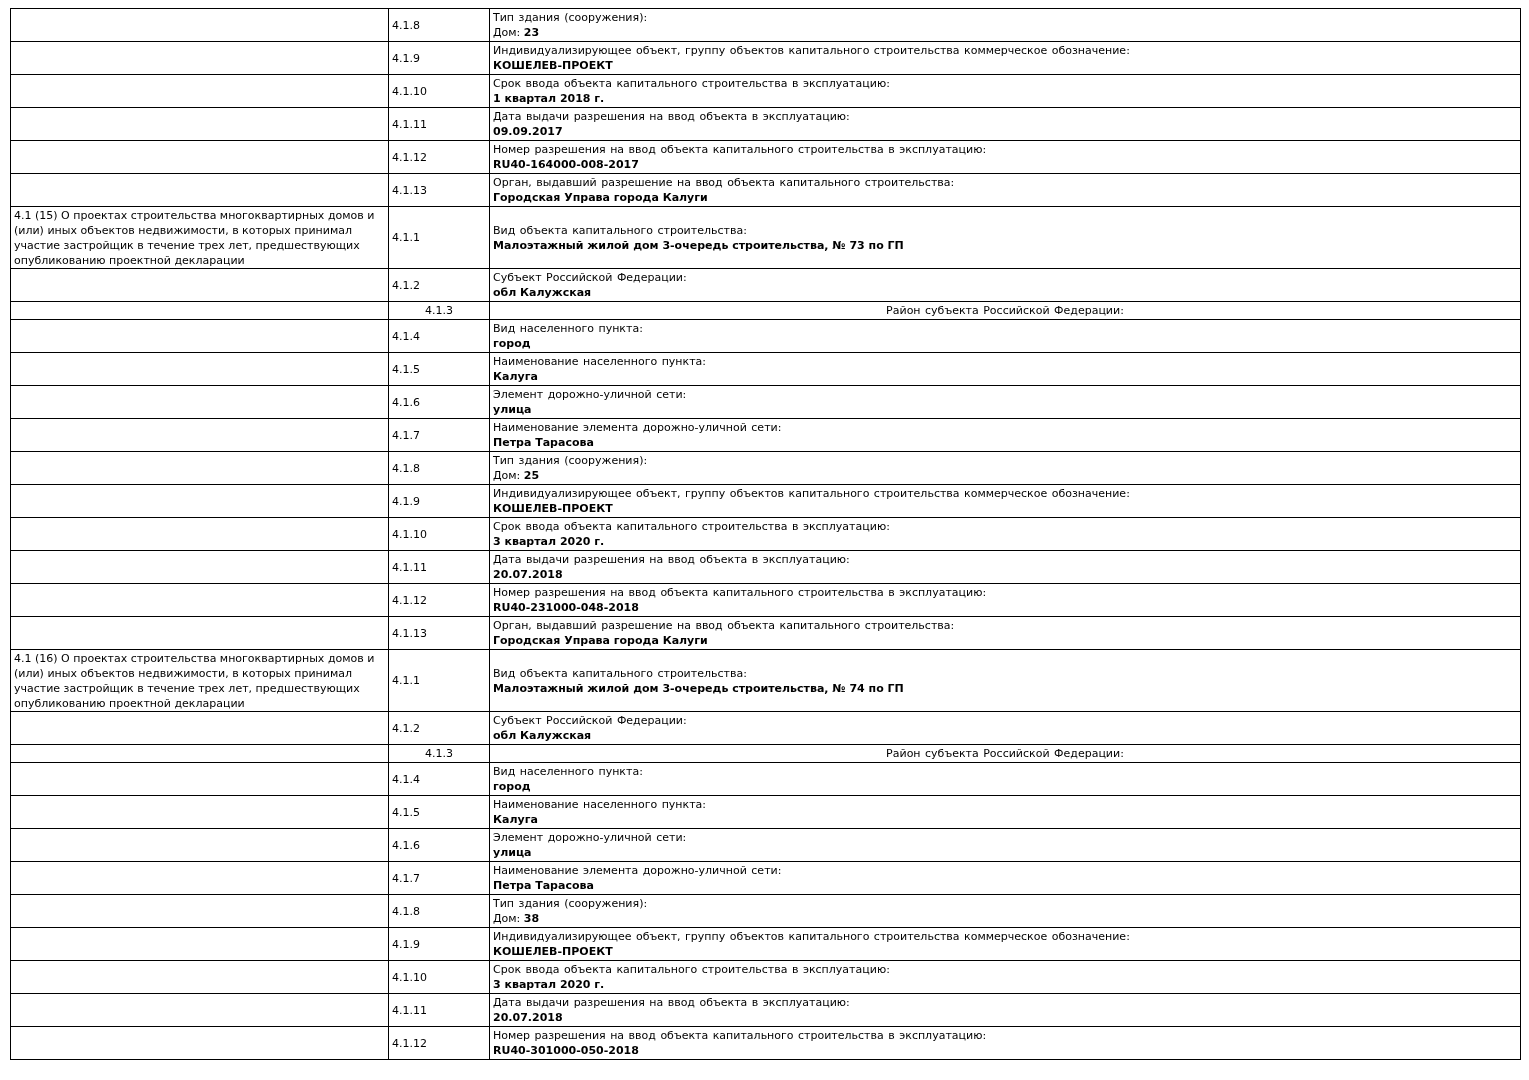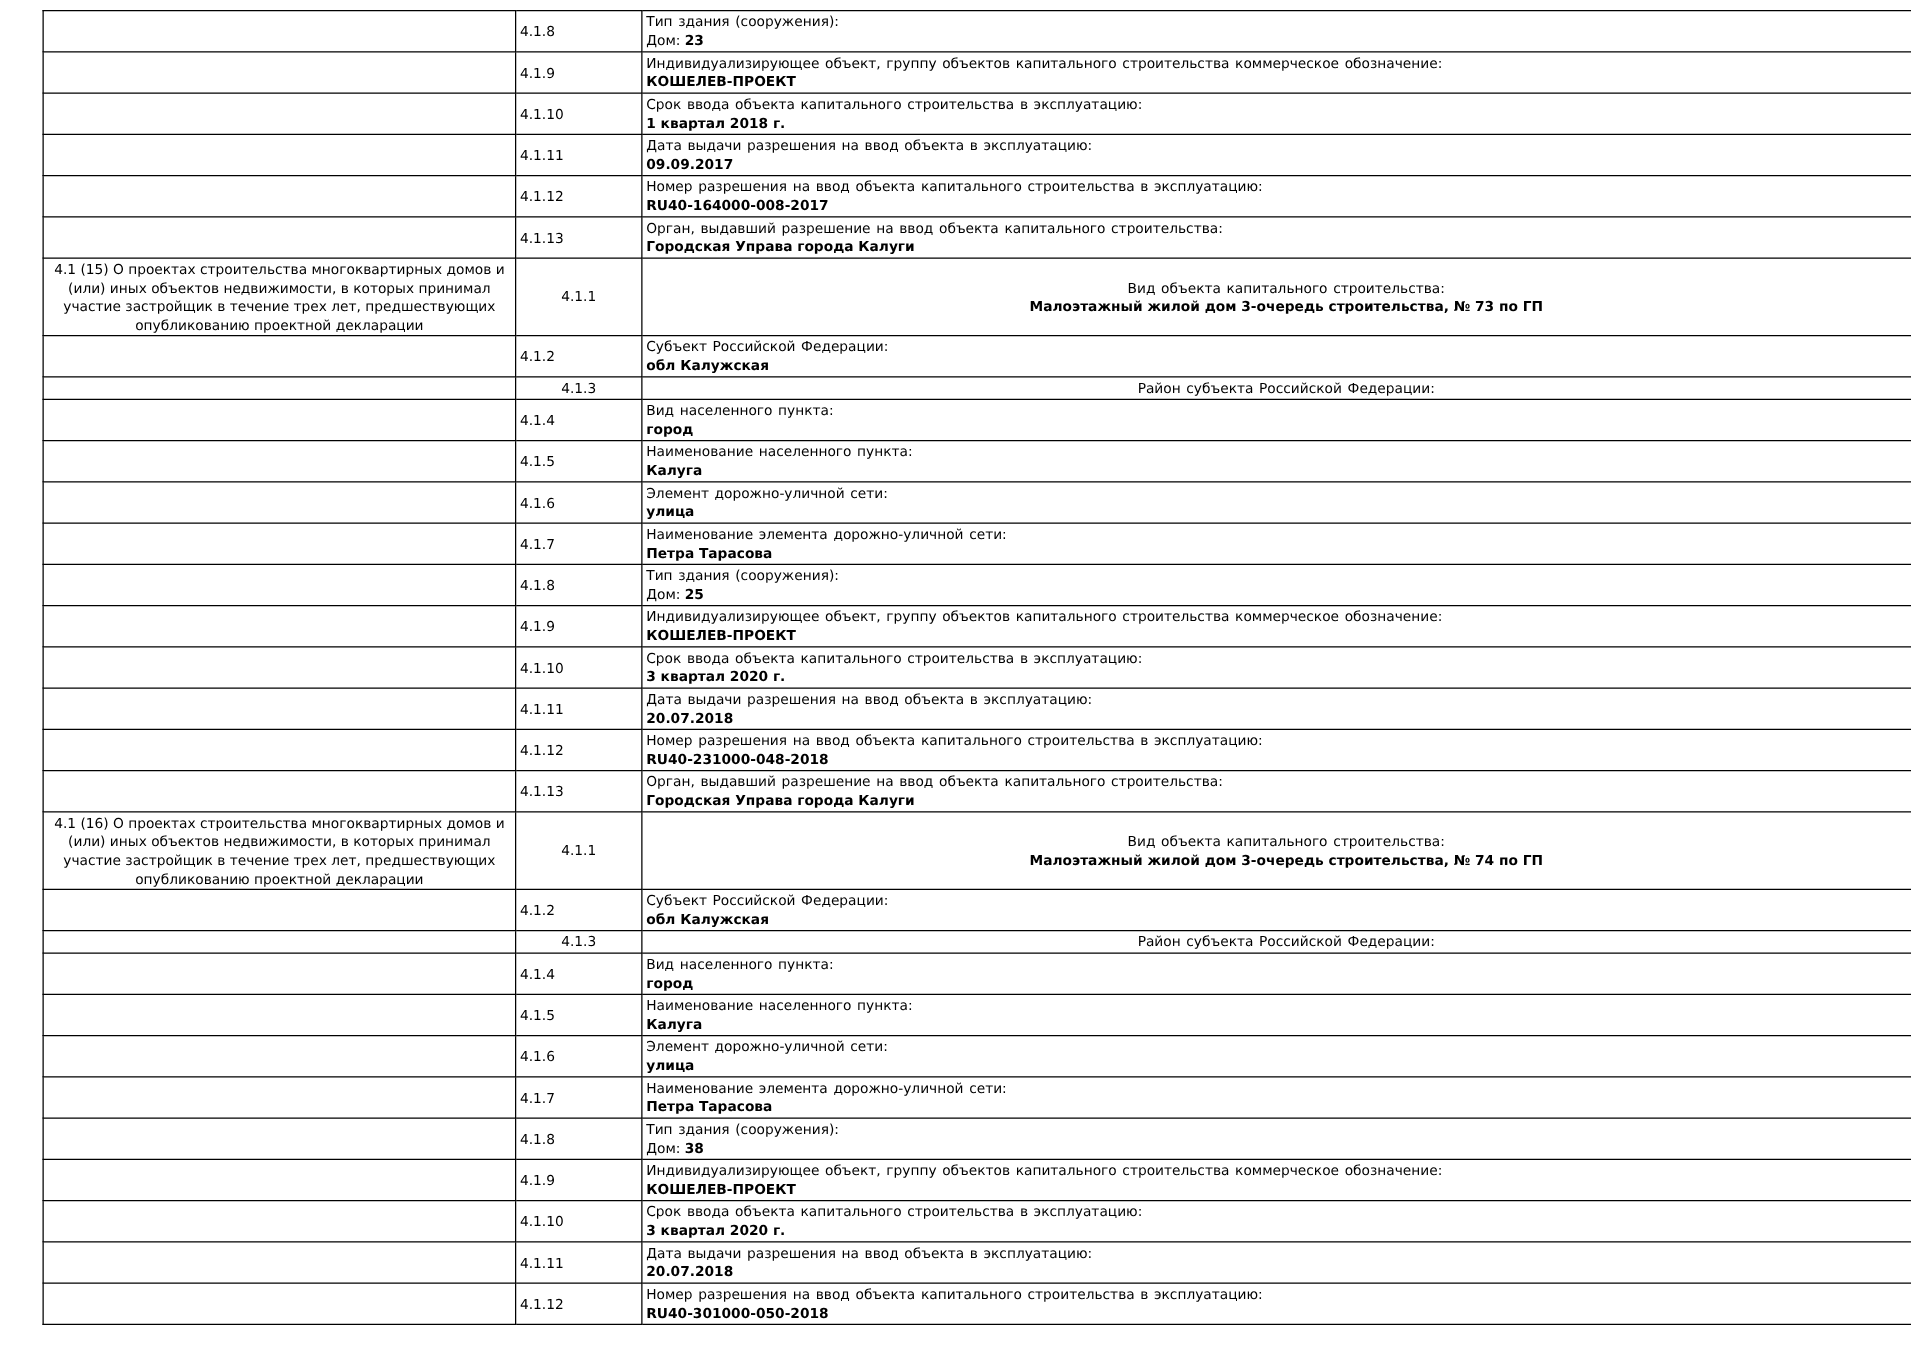--- a/index.html
+++ b/index.html
@@ -4,21 +4,21 @@
 <style>
   * { box-sizing: border-box; margin: 0; padding: 0; }
   html, body {
     width: 1529px;
     height: 1080px;
     background: #ffffff;
     font-family: "DejaVu Sans", "Liberation Sans", sans-serif;
     font-size: 11px;
     color: #000000;
   }
-  .page { padding: 8px 9px 0 10px; margin-left: 24px; }
+  .page { padding: 8px 9px 0 10px; }
   table.decl-table {
     border-collapse: collapse;
     width: 1510px;
     table-layout: fixed;
   }
   td {
     border: 1px solid #000000;
     padding: 0 3px;
     line-height: 15px;
     vertical-align: middle;
@@ -28,21 +28,21 @@
     vertical-align: top;
     padding-top: 1px;
   }
   td.col-code { }
   td.col-content {
     padding-top: 1px;
     padding-bottom: 1px;
   }
   tr.normal { height: 33px; }
   tr.single { height: 17px; text-align: center; }
-  tr.tall   { height: 60px; text-align: center; }
+  tr.tall   { height: 60px; }
   .field-label { word-spacing: 1px; }
   .field-value { font-weight: bold; }
 </style>
 </head>
 <body>
 
 <div class="page">
   <table class="decl-table">
     <colgroup>
       <col style="width:378px">

